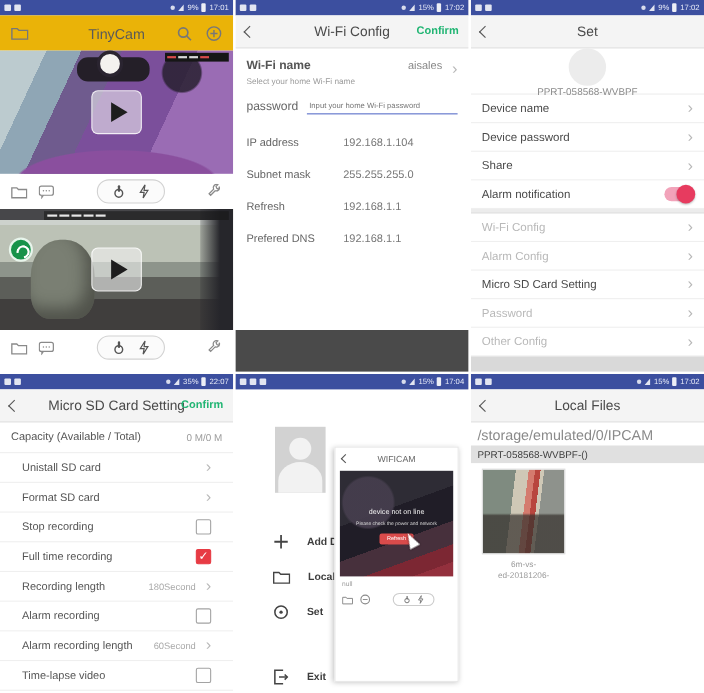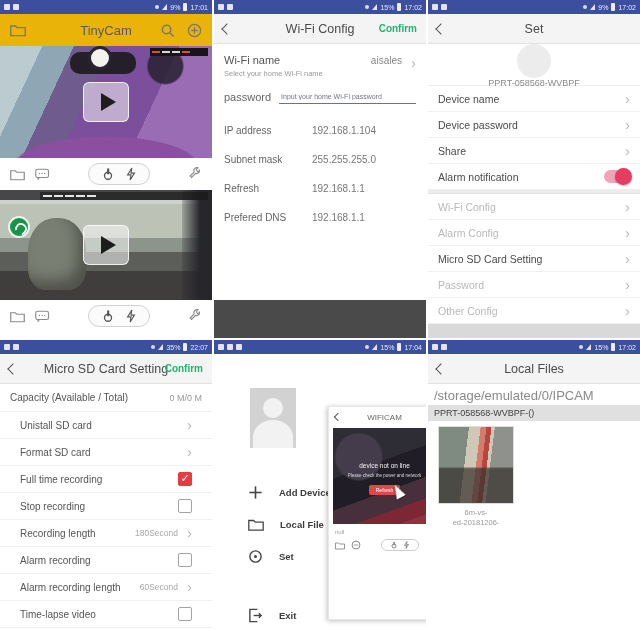--- a/index.html
+++ b/index.html
@@ -60,21 +60,21 @@
   .play i { display:block; width:0; height:0; border-left:15px solid #1d1d1d; border-top:9px solid transparent; border-bottom:9px solid transparent; margin-left:4px; }
   .irow { height:32px; display:flex; align-items:center; padding:0 10px; background:#fff; }
   .irow .grp { display:flex; gap:10px; }
   .irow .mid { flex:1; display:flex; justify-content:center; }
   .pill { border:1px solid #d2d2d2; border-radius:14px; padding:3px 12px; display:flex; gap:10px; align-items:center; background:#fbfbfb; }
   svg.ic { display:block; }
 
   
   .wname { display:flex; padding:10px 10px 4px 10px; }
   .wname .lcol { flex:1; }
-  .wname .l1 { font-size:11px; color:#555; }
+  .wname .l1 { font-size:11px; color:#555;font-weight:bold; }
   .wname .l2 { font-size:7.5px; color:#9a9a9a; margin-top:3px; }
   .wname .rcol { display:flex; align-items:flex-start; gap:2px; }
   .wname .val { font-size:10px; color:#888; margin-top:1px; }
   .wpass { display:flex; align-items:center; padding:8px 10px 2px 10px; gap:8px; }
   .wpass .l1 { font-size:11px; color:#666; }
   .wpass input { flex:1; border:none; outline:none; border-bottom:1.5px solid #5b6fc9; font-size:7px; color:#999; padding:3px 2px; background:transparent; font-family:"Liberation Sans",sans-serif; }
   .inforows { margin-top:10px; }
   .inforow { display:flex; padding:9px 10px; }
   .inforow .l { width:88px; font-size:10px; color:#666; }
   .inforow .v { font-size:10px; color:#777; }
@@ -106,21 +106,21 @@
   
   .davatar { position:relative; margin:34px 0 0 36px; width:46px; height:60px; background:#d2d2d2; overflow:hidden; }
   .davatar::before { content:""; position:absolute; left:13px; top:10px; width:20px; height:20px; border-radius:50%; background:#f2f2f2; }
   .davatar::after { content:""; position:absolute; left:3px; top:32px; width:40px; height:34px; border-radius:50% 50% 0 0; background:#f2f2f2; }
   .dmenu { margin-top:28px; }
   .ditem { display:flex; align-items:center; gap:16px; padding:9px 0 9px 34px; }
   .ditem .lab { font-size:9.5px; font-weight:600; color:#3d3d3d; }
   .ditem.exit { margin-top:26px; }
 
   
-  .wcam { position:absolute; left:114px; top:66px; width:113px; height:214px; background:#fff; border:1px solid #e8e8e8; box-shadow:-1px 1px 5px rgba(0,0,0,.25); }
+  .wcam { position:absolute; left:90px; top:66px; width:113px; height:214px; background:#fff; border:1px solid #e8e8e8; box-shadow:-1px 1px 5px rgba(0,0,0,.25); }
   .wcam .whdr { position:relative; height:20px; display:flex; align-items:center; padding:0 6px; }
   .wcam .whdr .title { position:absolute; left:0; right:0; text-align:center; font-size:8px; color:#666; }
   .wcam .back { width:6px; height:6px; border-width:1.2px; }
   .wimg { position:relative; margin:1px 4px; height:96px; color:#fff; text-align:center; overflow:hidden;
     background:
       radial-gradient(circle at 25% 30%, rgba(70,62,78,.9) 0 22%, transparent 24%),
       linear-gradient(160deg,#2e2c35 0 38%,#201d27 38% 62%,#47303c 62% 78%,#7c2733 78% 90%,#93303d 90% 100%); }
   .wimg .t1 { margin-top:34px; font-size:6.5px; color:#f2f2f2; }
   .wimg .t2 { margin-top:4px; font-size:4.5px; color:#d8d8d8; }
   .wbtn { display:inline-block; margin-top:5px; font-size:5px; color:#fff; background:#d94b4b; border-radius:2px; padding:2px 7px; }
@@ -396,26 +396,26 @@
     </div>
     <div class="srow">
       <span class="lab">Unistall SD card</span>
         <span class="chev"></span>
     </div>
     <div class="srow">
       <span class="lab">Format SD card</span>
         <span class="chev"></span>
     </div>
     <div class="srow">
+      <span class="lab">Stop recording</span>
+        <span class="cbox"></span>
+    </div>
+    <div class="srow">
       <span class="lab">Full time recording</span>
         <span class="cbox on"></span>
-    </div>
-    <div class="srow">
-      <span class="lab">Stop recording</span>
-        <span class="cbox"></span>
     </div>
     <div class="srow">
       <span class="lab">Recording length</span>
       <span class="val">180Second</span>
         <span class="chev"></span>
     </div>
     <div class="srow">
       <span class="lab">Alarm recording</span>
         <span class="cbox"></span>
     </div>

